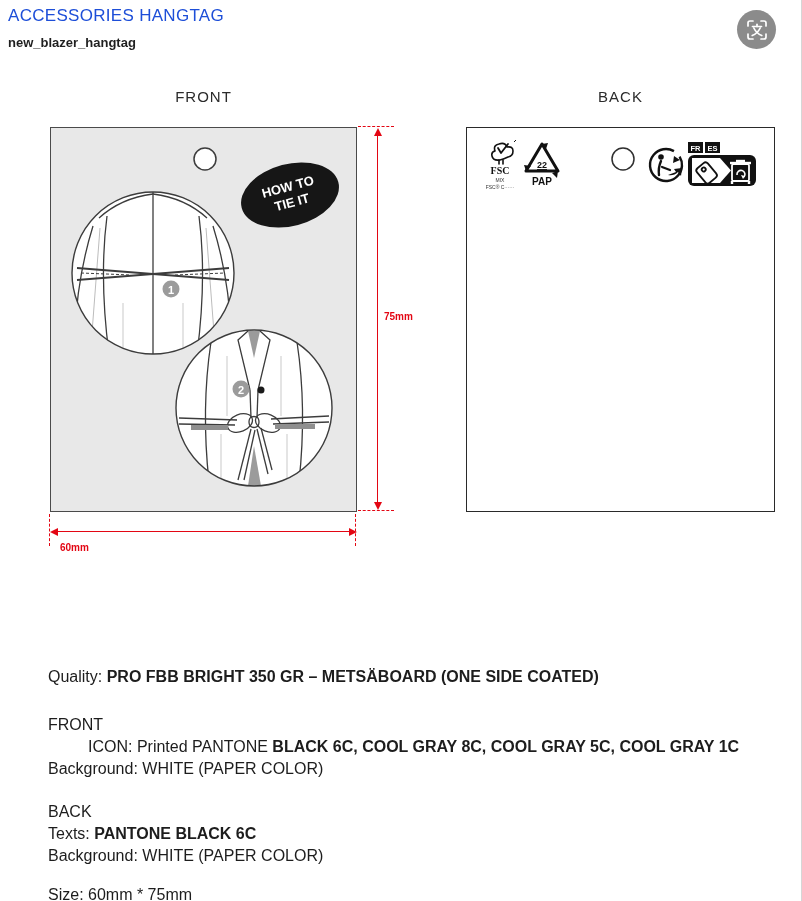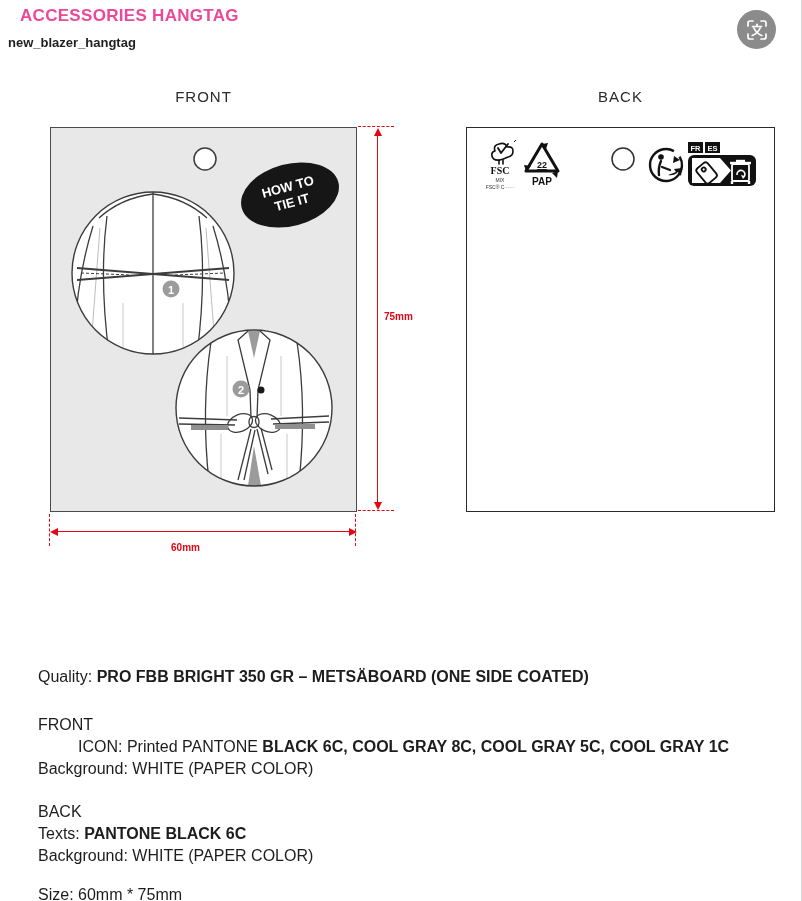--- a/index.html
+++ b/index.html
@@ -7,21 +7,21 @@
   body {
     font-family:"Liberation Sans", sans-serif;
     background:#ffffff;
     position:relative;
     border-right:1px solid #d6d6d6;
     color:#1d1d1d;
   }
   .abs { position:absolute; }
 
   
-  .title { left:20px; top:6px; font-size:17px; font-weight:700; letter-spacing:.3px; color:#ec4899; }
+  .title { left:8px; top:6px; font-size:17px; font-weight:400; letter-spacing:.3px; color:#1d4ed8; }
   .subtitle { left:8px; top:35px; font-size:13px; font-weight:700; color:#1f1f1f; }
   .translate-btn {
     left:737px; top:10px; width:39px; height:39px; border-radius:50%;
     background:#8b8b8b; border:none; cursor:pointer;
     display:flex; align-items:center; justify-content:center;
   }
 
   
   .side-label { top:88px; font-size:15px; letter-spacing:1px; color:#2b2b2b; text-align:center; }
   .side-label.front { left:50px; width:307px; }
@@ -38,24 +38,24 @@
   .dim-hline { left:53px; top:531px; width:301px; height:0; border-top:1.5px solid var(--red); }
   .dash-h { height:0; border-top:1.5px dashed var(--red); }
   .dash-v { width:0; border-left:1.5px dashed var(--red); }
   .arrow { width:0; height:0; position:absolute; }
   .arrow.up    { border-left:4px solid transparent; border-right:4px solid transparent; border-bottom:8px solid var(--red); }
   .arrow.down  { border-left:4px solid transparent; border-right:4px solid transparent; border-top:8px solid var(--red); }
   .arrow.left  { border-top:4px solid transparent; border-bottom:4px solid transparent; border-right:8px solid var(--red); }
   .arrow.right { border-top:4px solid transparent; border-bottom:4px solid transparent; border-left:8px solid var(--red); }
   .dim-label { color:var(--red); font-size:10px; font-weight:700; }
   .dim-label.h75 { left:384px; top:311px; }
-  .dim-label.w60 { left:32px; width:307px; top:542px; text-align:center; }
-
-  
-  .spec-line { left:38px; font-size:16px; color:#1d1d1d; white-space:nowrap; }
+  .dim-label.w60 { left:60px; width:307px; top:542px; text-align:left; }
+
+  
+  .spec-line { left:48px; font-size:16px; color:#1d1d1d; white-space:nowrap; }
   .spec-line b { font-weight:700; }
 </style>
 </head>
 <body>
 
 <div class="abs title">ACCESSORIES HANGTAG</div>
 <div class="abs subtitle">new_blazer_hangtag</div>
 <button class="abs translate-btn">
   <svg width="22" height="22" viewBox="0 0 22 22">
     <g fill="none" stroke="#ffffff" stroke-width="1.7" stroke-linecap="round" stroke-linejoin="round">

